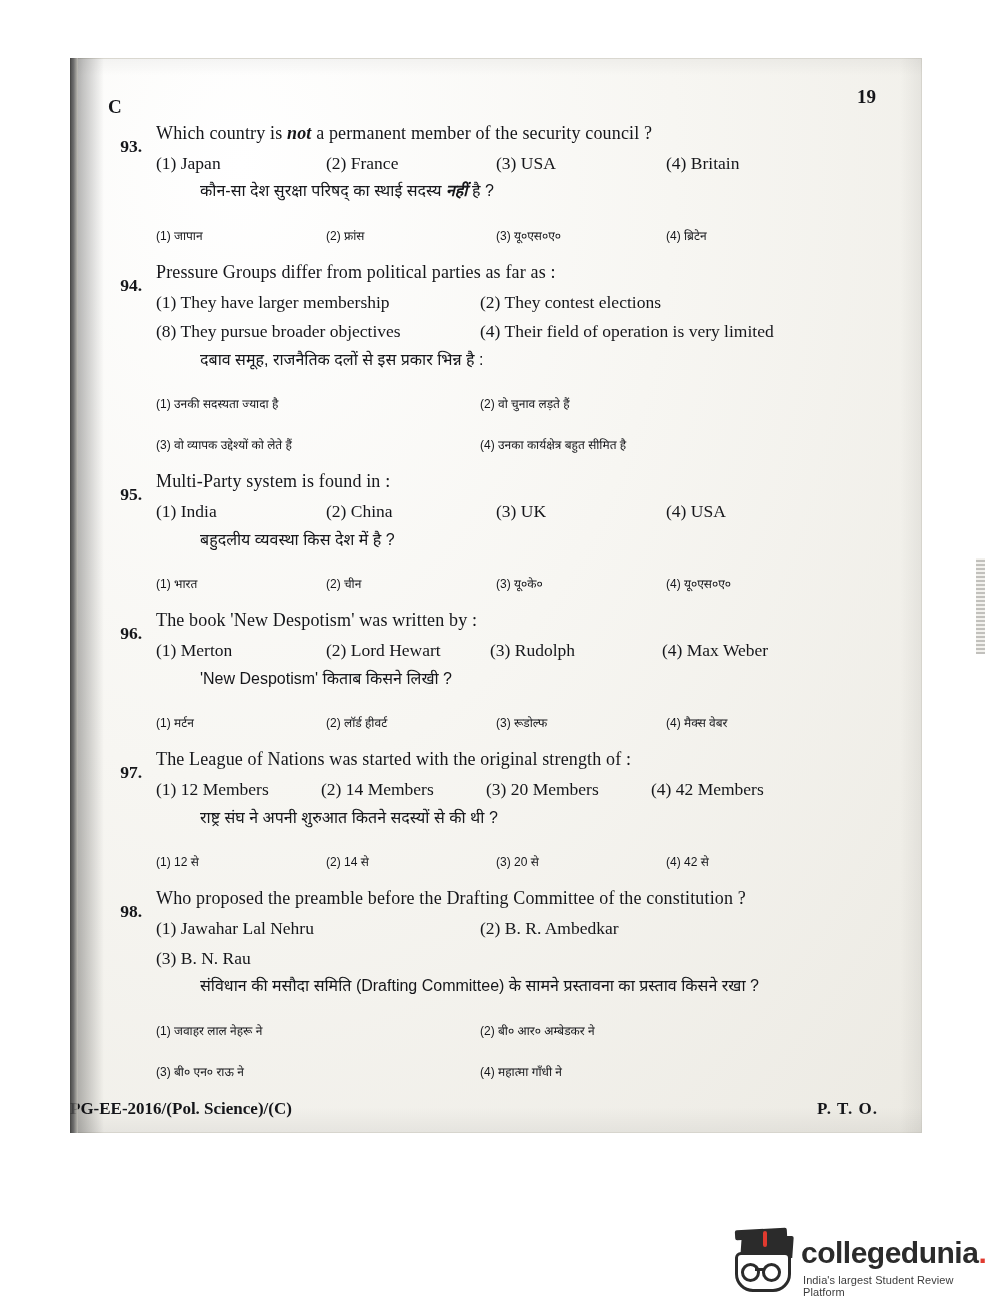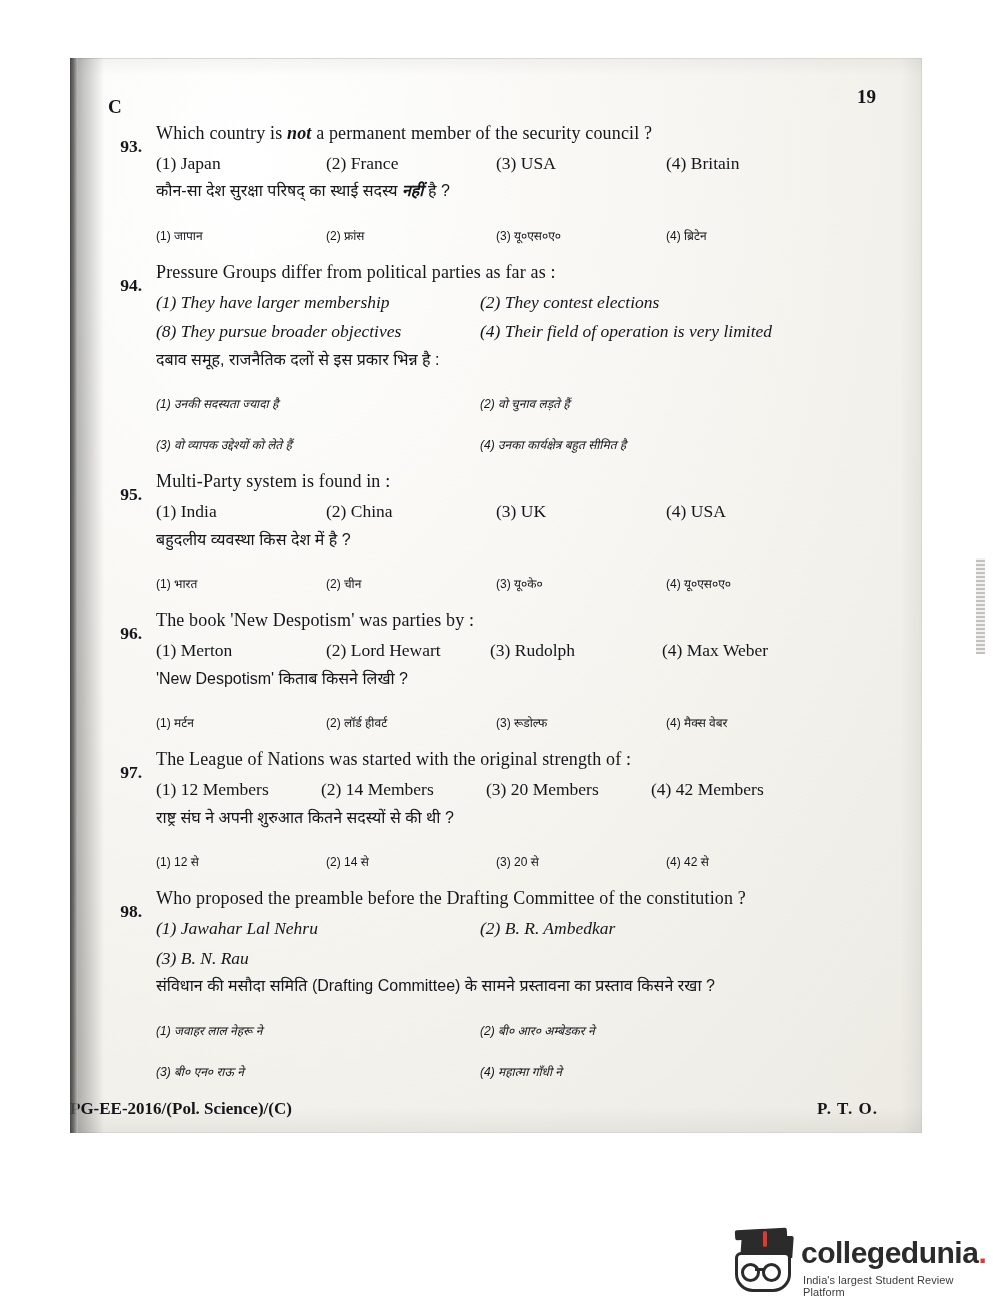--- a/index.html
+++ b/index.html
@@ -120,20 +120,21 @@
   .stem {
     font-size: 18px;
     line-height: 1.5;
     letter-spacing: .15px;
   }
   .hi-line {
     font-family: "Liberation Sans", sans-serif;
     font-size: 16px;
     line-height: 1.55;
     margin-top: 3px;
+    margin-left: 44px;
   }
   .em {
     font-style: italic;
     font-weight: bold;
   }
   .optrow {
     display: flex;
     font-size: 17.5px;
     line-height: 1.5;
     margin-top: 3px;
@@ -142,21 +143,21 @@
   .optrow .cell {
     white-space: nowrap;
   }
   .optrow.hindi .cell {
     font-family: "Liberation Sans", sans-serif;
     font-size: 12px;
     margin-top: 20px;
   }
   
   .w4 .cell { width: 158px; }
-  .w2 .cell { width: 312px; font-style: italic; }
+  .w2 .cell { width: 312px; }
   .w4c .cell:nth-child(1) { width: 158px; }
   .w4c .cell:nth-child(2) { width: 152px; }
   .w4c .cell:nth-child(3) { width: 160px; }
   .w4m .cell { width: 153px; }
   .footer {
     position: relative;
     margin-top: 18px;
     height: 26px;
     font-weight: bold;
     font-size: 17px;
@@ -332,21 +333,21 @@
           <span class="cell">(2)  चीन</span>
           <span class="cell">(3)  यू०के०</span>
           <span class="cell">(4)  यू०एस०ए०</span>
         </div>
       </div>
     </div>
 
     <div class="q">
       <div class="q-num">96.</div>
       <div class="q-body">
-        <div class="stem">The book 'New Despotism' was parties by :</div>
+        <div class="stem">The book 'New Despotism' was written by :</div>
         <div class="optrow w4c">
           <span class="cell">(1)  Merton</span>
           <span class="cell">(2)  Lord Hewart</span>
           <span class="cell">(3)  Rudolph</span>
           <span class="cell">(4)  Max Weber</span>
         </div>
         <div class="hi-line">'New Despotism' किताब किसने लिखी ?</div>
         <div class="optrow w4 hindi">
           <span class="cell">(1)  मर्टन</span>
           <span class="cell">(2)  लॉर्ड हीवर्ट</span>

